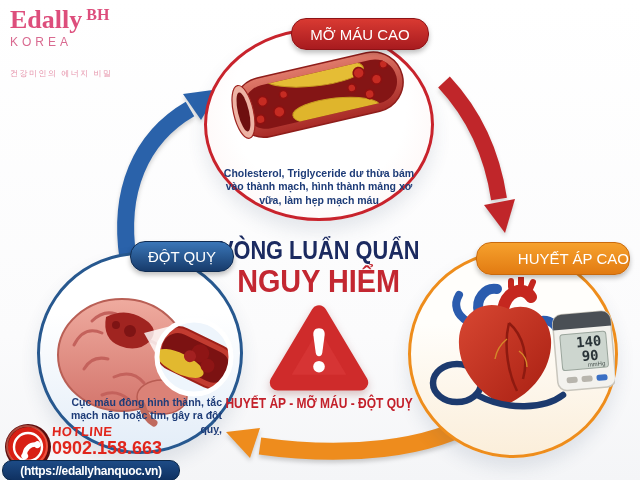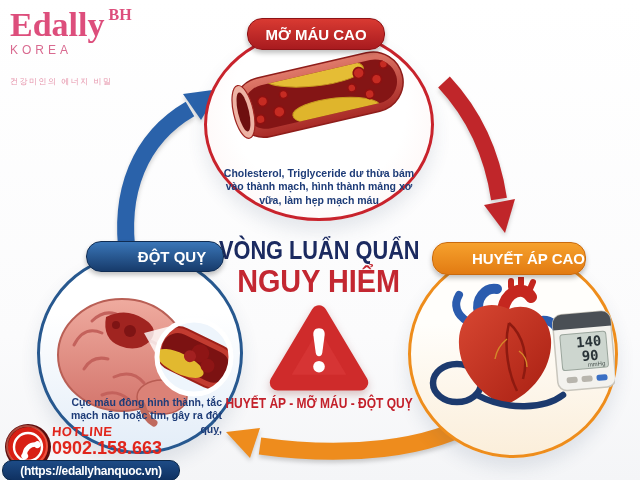--- a/index.html
+++ b/index.html
@@ -12,40 +12,40 @@
   #circle-left{left:37px;top:252px;width:200px;height:196px;border:3px solid #27588f;
     background:linear-gradient(180deg,#ffffff 30%,#e3edf8 100%);z-index:2;}
   #circle-right{left:408px;top:250px;width:204px;height:202px;border:3px solid #ee8d1c;
     background:linear-gradient(180deg,#fffefb 35%,#fbeeda 100%);z-index:2;}
   .caption{position:absolute;text-align:center;color:#1e3c78;font-weight:bold;font-size:10.5px;line-height:1.28;}
   #caption-top{left:7%;width:86%;bottom:11px;}
   #caption-left{left:9%;width:82%;bottom:15px;text-align:right;}
   #caption-right{left:7%;width:86%;bottom:13px;}
   
   .badge{position:absolute;z-index:4;display:flex;align-items:center;justify-content:center;
-    color:#fff;font-weight:bold;border-radius:15px;box-shadow:0 3px 5px rgba(0,0,0,.25);white-space:nowrap;}
+    color:#fff;font-weight:normal;border-radius:15px;box-shadow:0 3px 5px rgba(0,0,0,.25);white-space:nowrap;margin-left:44px;}
   #badge-top{left:247px;top:18px;width:136px;height:30px;font-size:15px;
     background:linear-gradient(180deg,#d93a32 0%,#a81b1f 100%);border:1.5px solid #8e1316;}
   #badge-left{left:86px;top:241px;width:102px;height:29px;font-size:15px;
-    background:linear-gradient(180deg,#3a76b8 0%,#173b6b 100%);border:1.5px solid #102c52;padding-left:34px;}
+    background:linear-gradient(180deg,#3a76b8 0%,#173b6b 100%);border:1.5px solid #102c52;}
   #badge-right{left:432px;top:242px;width:152px;height:31px;font-size:15px;
     background:linear-gradient(180deg,#f6a12d 0%,#e27b12 100%);border:1.5px solid #c96a0e;justify-content:flex-end;}
   
   #center-block{position:absolute;left:200px;top:236px;width:238px;z-index:3;text-align:center;}
   #title-top{font-size:25px;font-weight:800;color:#1b2a60;display:inline-block;transform:scaleX(.87);
     transform-origin:center;letter-spacing:0;line-height:1.15;white-space:nowrap;}
   #title-bottom{font-size:31px;font-weight:800;color:#c32731;display:inline-block;transform:scaleX(.93);
     transform-origin:center;line-height:1.05;white-space:nowrap;margin-top:1px;}
   #warning-wrap{margin-top:4px;filter:drop-shadow(0 4px 4px rgba(120,20,20,.25));}
   #subtitle{margin-top:2px;font-size:15px;font-weight:800;color:#c3202a;display:inline-block;
     transform:scaleX(.8);transform-origin:center;white-space:nowrap;}
   
   #logo{position:absolute;left:10px;top:6px;z-index:5;color:#dd4e7c;}
   #logo-name-row{display:flex;align-items:flex-start;}
-  #logo-name{font-family:"Liberation Serif",serif;font-size:34px;font-weight:600;line-height:1.1;}
+  #logo-name{font-family:"Liberation Serif",serif;font-size:26px;font-weight:600;line-height:1.1;}
   #logo-suffix{font-family:"Liberation Serif",serif;font-size:16px;font-weight:600;margin:0 0 0 4px;}
   #logo-region{font-size:12px;letter-spacing:4px;color:#d96a90;margin-top:0px;font-weight:normal;}
   #logo-tagline{font-size:8px;letter-spacing:1.5px;color:#e590a8;margin-top:19px;}
   
   #footer{position:absolute;left:0;top:418px;width:190px;z-index:6;}
   #hotline-label{position:absolute;left:52px;top:6px;font-size:13px;font-weight:800;color:#e1251b;
     letter-spacing:.5px;transform:skewX(-4deg);}
   #hotline-number{position:absolute;left:52px;top:20px;font-size:18px;font-weight:800;color:#e1251b;white-space:nowrap;}
   #website-bar{position:absolute;left:2px;top:42px;width:176px;height:19px;border-radius:10px;
     background:linear-gradient(180deg,#1d4b86,#0f3161);border:1px solid #0b2748;display:flex;align-items:center;

